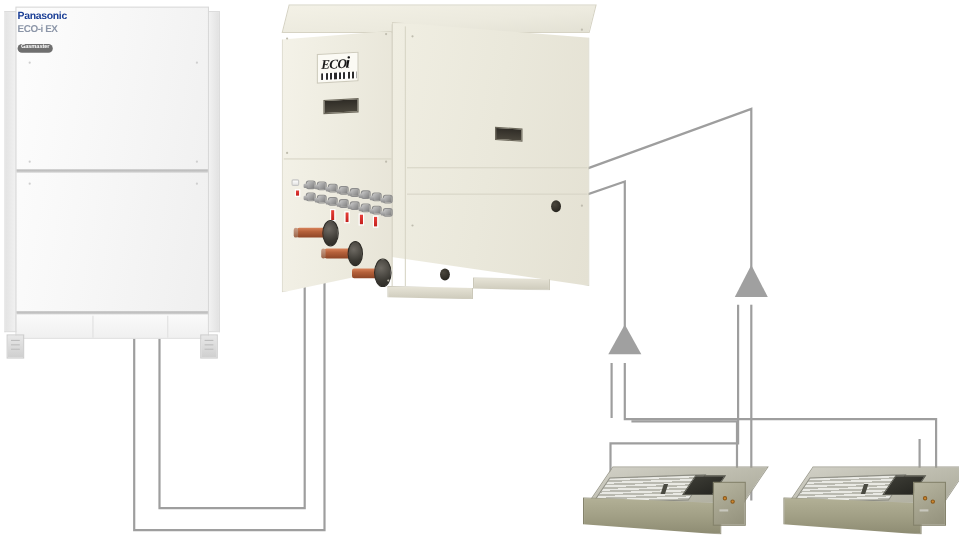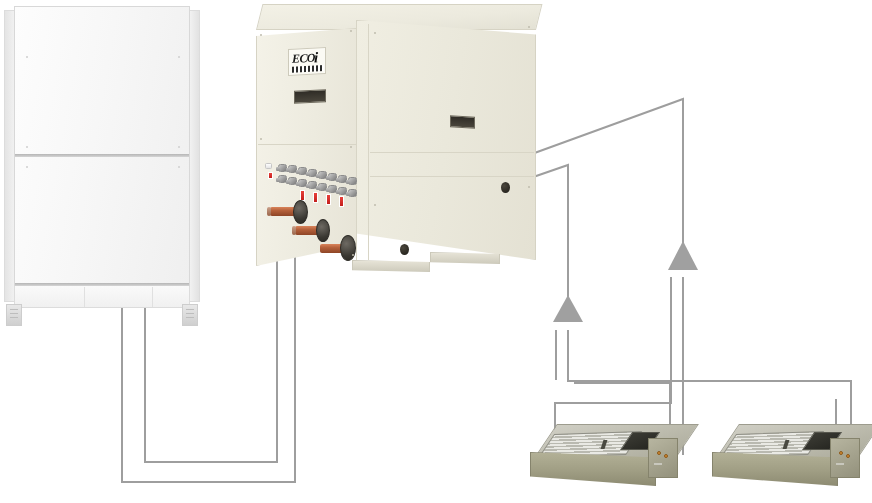--- a/index.html
+++ b/index.html
@@ -350,20 +350,25 @@
         <i></i>
       </div>
 
     <div class="pan-screw" style="left:22px;  top:50px"></div>
     <div class="pan-screw" style="left:174px; top:50px"></div>
     <div class="pan-screw" style="left:22px;  top:140px"></div>
     <div class="pan-screw" style="left:174px; top:140px"></div>
     <div class="pan-screw" style="left:22px;  top:160px"></div>
     <div class="pan-screw" style="left:174px; top:160px"></div>
 
+    <div class="pan-logo">
+      <div class="logo-panasonic">Panasonic</div>
+      <div class="logo-ecoi-ex">ECO-i EX</div>
+      <div class="logo-sub">Gasmaster</div>
+    </div>
   </div>
 
   <div id="ecoi-unit">
 
     <div class="ec-top"></div>
 
     <div class="ec-side"></div>
 
     <div class="ec-front"></div>
 

